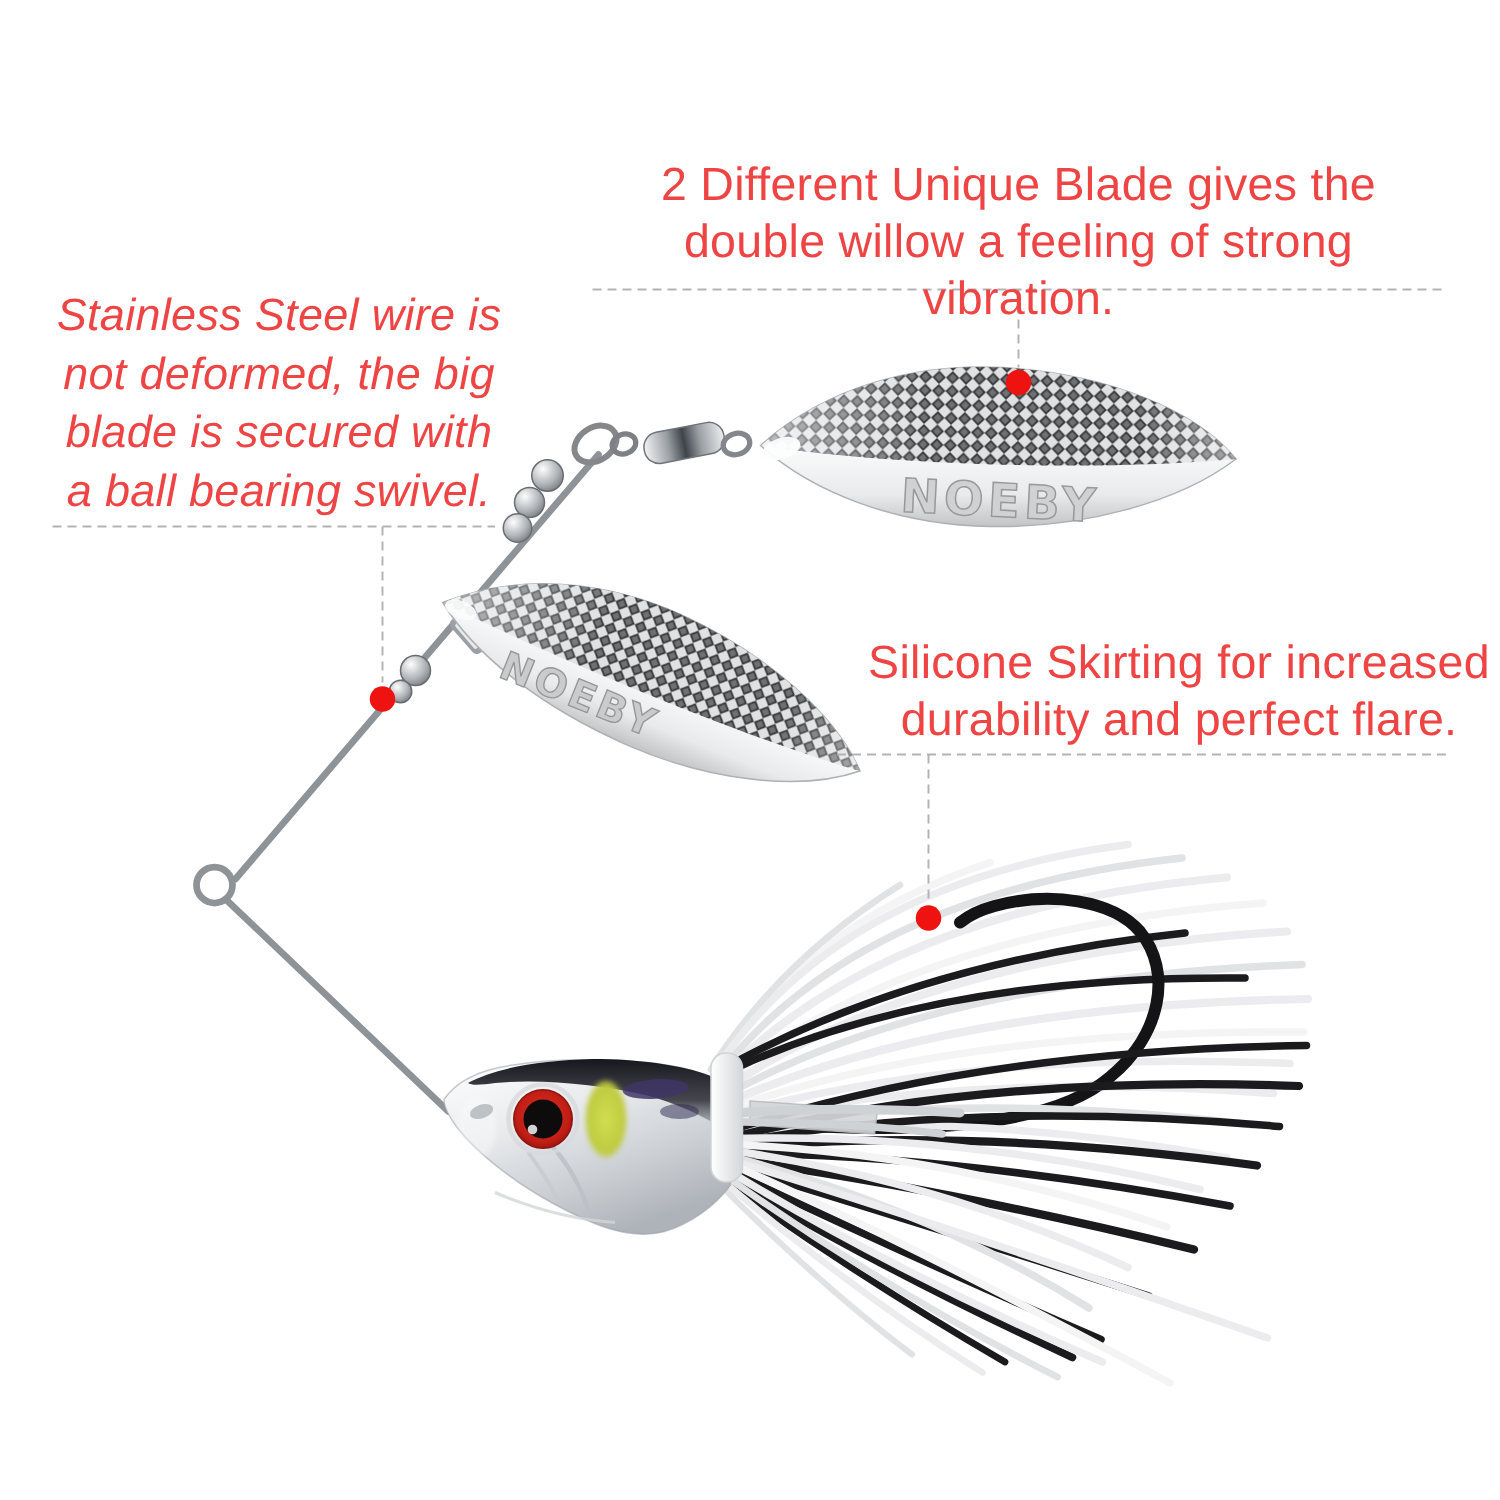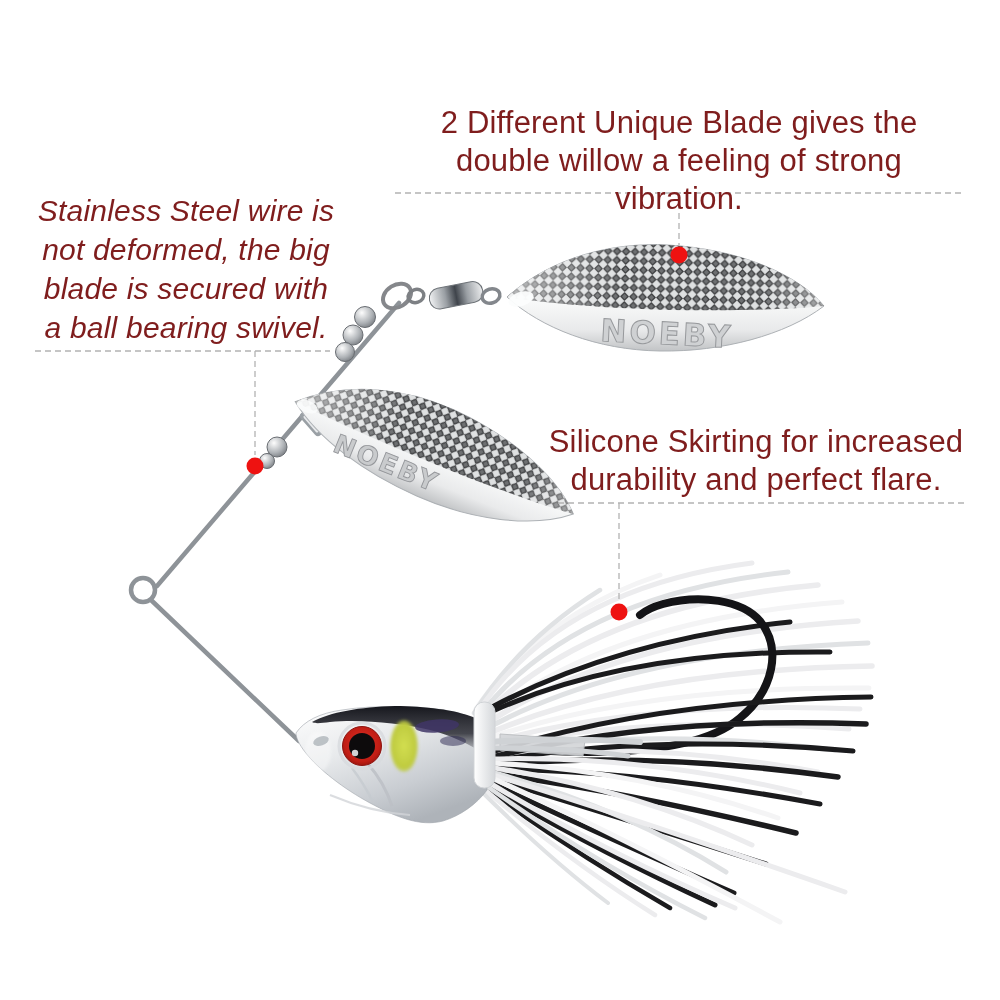--- a/index.html
+++ b/index.html
@@ -1,22 +1,22 @@
 <!DOCTYPE html>
 <html><head>
 <meta charset="utf-8">
 <style>
   html,body{margin:0;padding:0;background:#ffffff;}
   .canvas{position:relative;width:1000px;height:1000px;background:#ffffff;overflow:hidden;
           font-family:"Liberation Sans","DejaVu Sans",sans-serif;}
-  .callout{position:absolute;color:#7f1d1d;font-size:30px;line-height:38px;
+  .callout{position:absolute;color:#ef4444;font-size:30px;line-height:38px;
            white-space:pre-line;text-align:center;letter-spacing:0.2px;}
   .callout.blades{left:393px;top:104px;width:572px;font-size:31px;}
   .callout.wire{left:28px;top:191px;width:316px;line-height:39px;font-style:italic;}
-  .callout.skirt{left:545px;top:423px;width:422px;font-size:31px;}
+  .callout.skirt{left:575px;top:423px;width:422px;font-size:31px;}
   svg{position:absolute;left:0;top:0;}
   .leader{stroke:#b3b3b3;stroke-width:1.3;stroke-dasharray:6 4;fill:none;}
   .dot{fill:#ee1211;}
   .sw{stroke:#ececee;fill:none;stroke-linecap:round;}
   .sw2{stroke:#e0e2e4;fill:none;stroke-linecap:round;}
   .sw3{stroke:#f4f4f5;fill:none;stroke-linecap:round;}
   .sg{stroke:#cfd2d5;fill:none;stroke-linecap:round;}
   .sk{stroke:#1b1b1d;fill:none;stroke-linecap:round;}
   .wire{stroke:#8e9398;stroke-width:4.5;fill:none;stroke-linecap:round;}
   .brand{font-family:"DejaVu Sans","Liberation Sans",sans-serif;font-weight:bold;}

